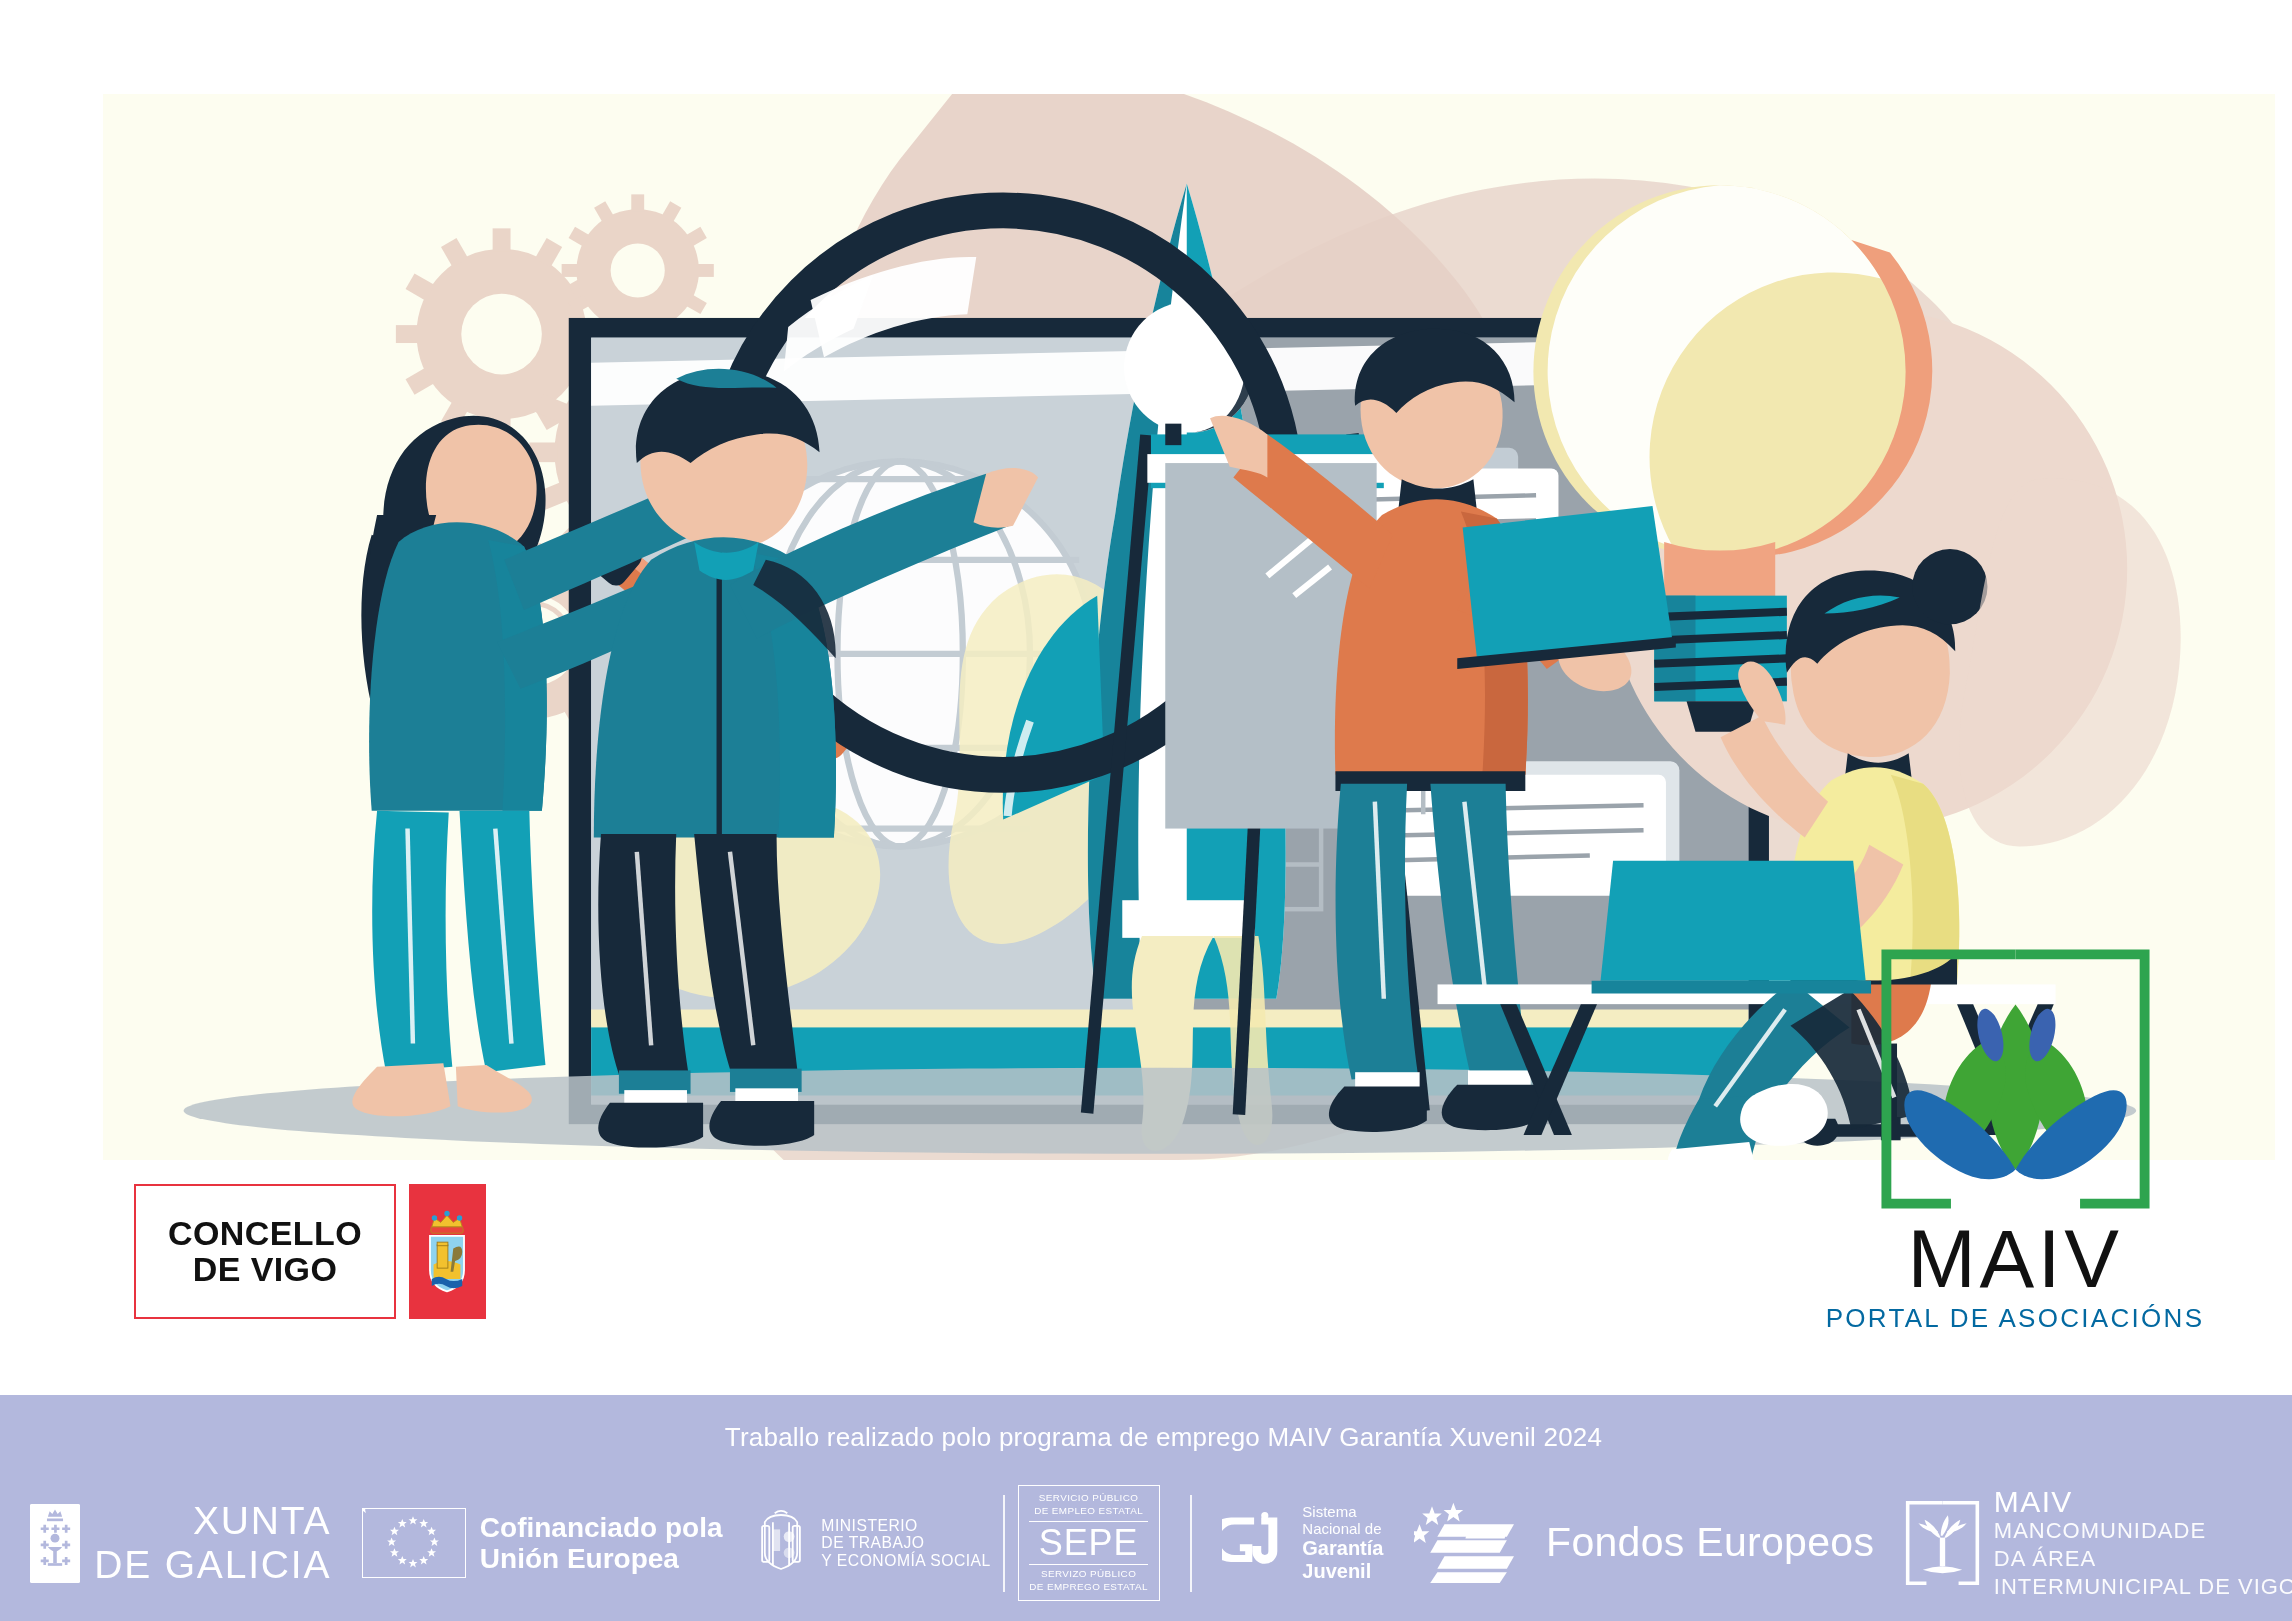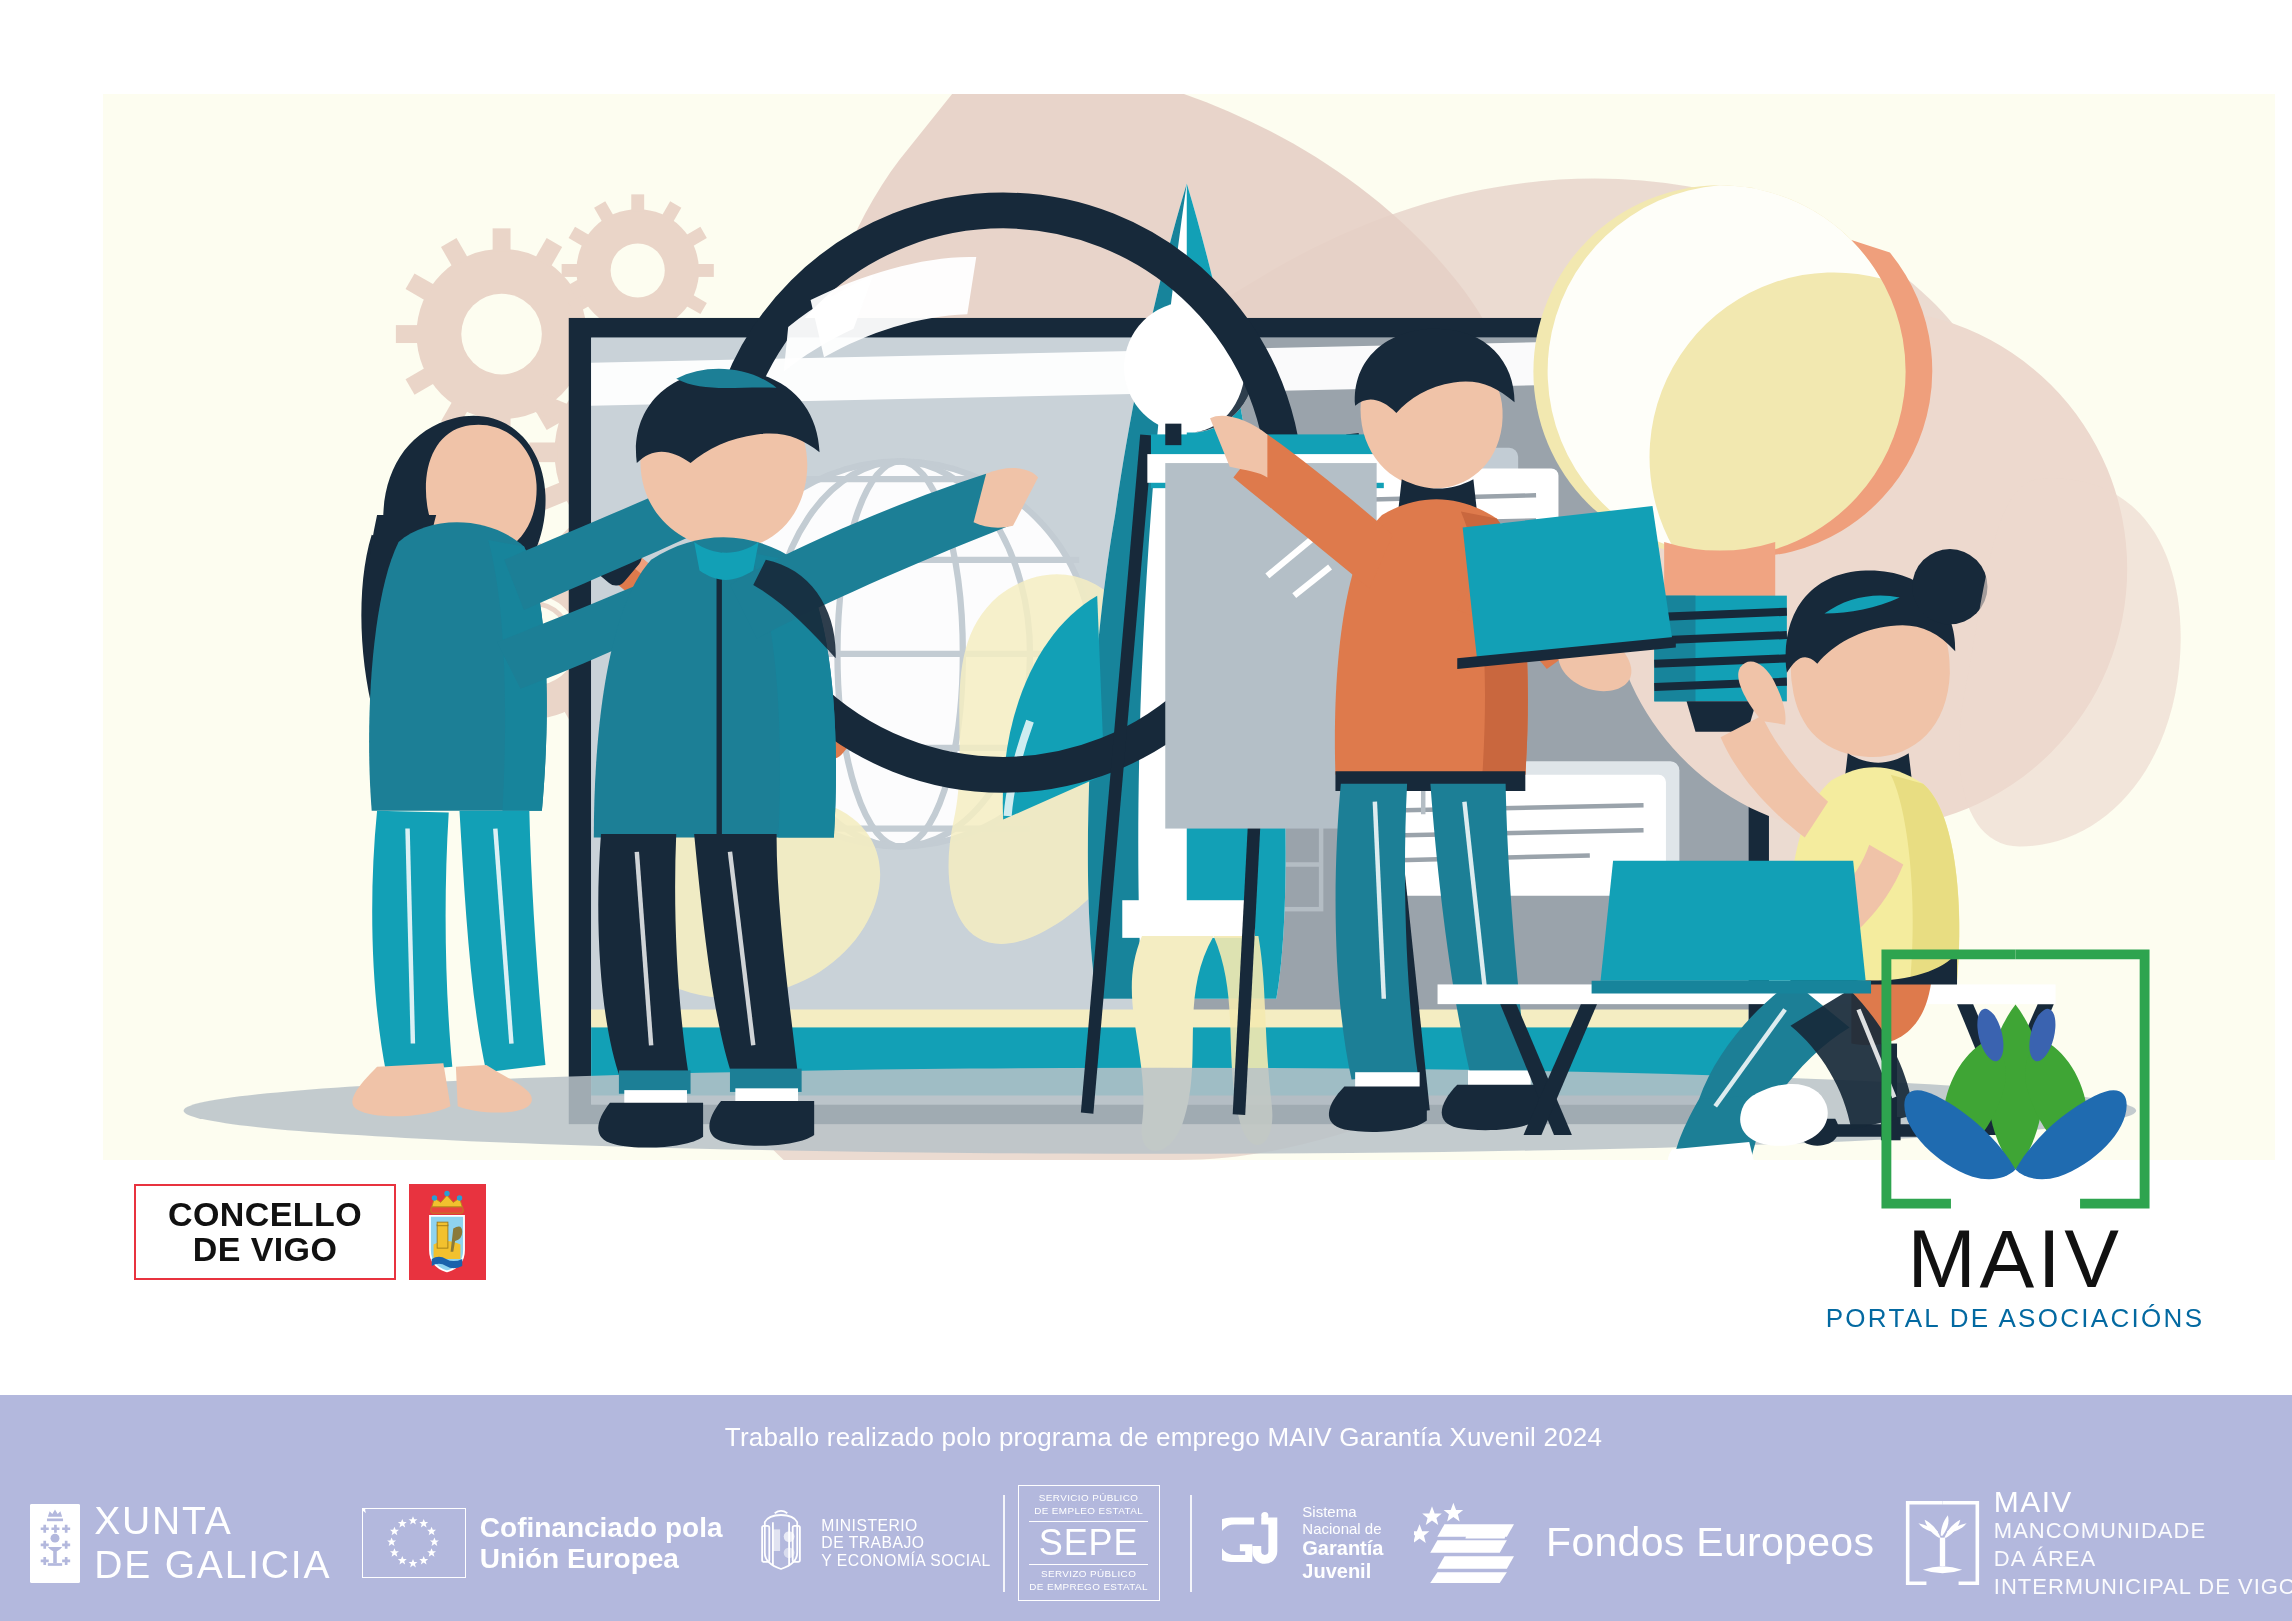--- a/index.html
+++ b/index.html
@@ -13,21 +13,21 @@
   .page{position:absolute;inset:0;background:#fff;}
 
   
   .illus{
     position:absolute;left:103px;top:94px;width:2172px;height:1066px;
     background:#fdfdf0;overflow:hidden;
   }
   .illus svg{display:block;width:100%;height:100%;}
 
   
-  .concello{position:absolute;left:134px;top:1184px;width:313px;height:96px;display:flex;align-items:stretch;gap:12.5px;}
+  .concello{position:absolute;left:134px;top:1184px;width:313px;height:135px;display:flex;align-items:stretch;gap:12.5px;}
   .concello-box{
     flex:0 0 258px;border:2.7px solid #e8333f;background:#fff;
     display:flex;flex-direction:column;align-items:center;justify-content:center;
     line-height:1.03;
   }
   .concello-box span{
     font-weight:bold;font-size:34px;letter-spacing:0.4px;color:#111;
     font-family:"Liberation Sans", sans-serif;
   }
   .concello-shield{flex:0 0 auto;width:77px;background:#e8333f;display:flex;align-items:center;justify-content:center;}
@@ -50,21 +50,21 @@
   }
   .footer-logos{
     position:absolute;left:0;right:0;top:81px;height:134px;
     display:flex;align-items:center;justify-content:space-between;
     padding:0 30px 0 30px;box-sizing:border-box;
   }
   .flogo{display:flex;align-items:center;gap:14.3px;color:#fff;}
   .flogo .txt{line-height:1.12;}
 
   .xunta-mark{width:50px;height:79px;background:#fff;border-radius:1.8px;display:block;}
-  .xunta-t1{font-size:39px;letter-spacing:1.8px;font-weight:300;}
+  .xunta-t1{font-size:39px;letter-spacing:1.8px;font-weight:300;text-align:right;}
   .xunta-t2{font-size:39px;letter-spacing:1.8px;font-weight:300;}
 
   .eu-flag{width:104px;height:70px;border:1.8px solid #fff;box-sizing:border-box;position:relative;}
   .eu-txt{font-size:28px;font-weight:bold;line-height:1.22;}
 
   .min-txt{font-size:15.7px;line-height:1.3;letter-spacing:0.5px;}
   .sepe-box{border:1.8px solid #fff;padding:6.3px 10.7px 6.3px 10.7px;text-align:center;}
   .sepe-small{font-size:9.9px;line-height:1.28;letter-spacing:0.4px;}
   .sepe-word{font-size:36px;letter-spacing:0.9px;line-height:1;margin:2.7px 0 2.7px 0;}
   .sepe-rule{height:1.8px;background:#fff;margin:2.7px 0;}

